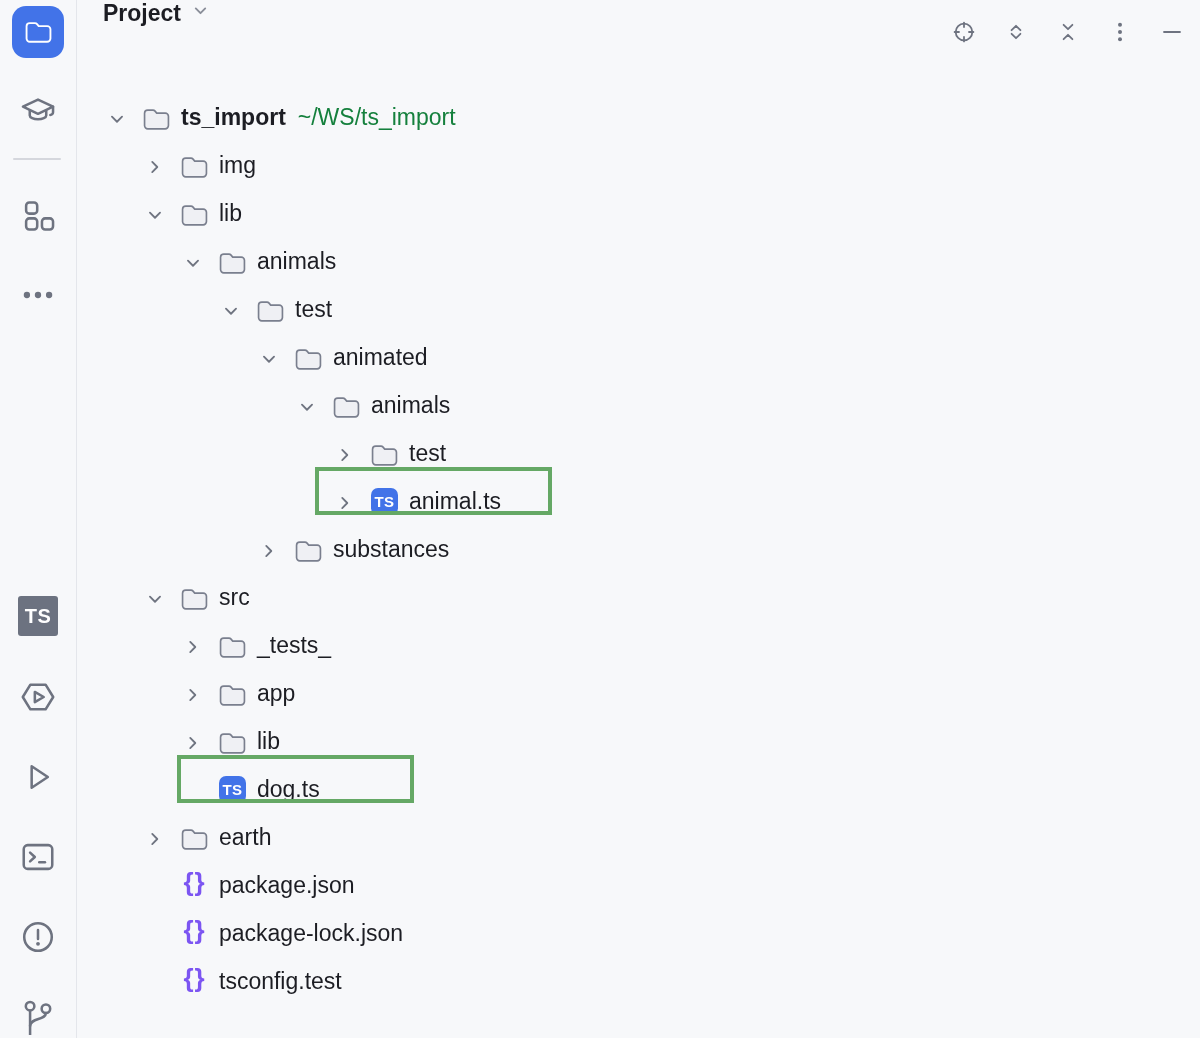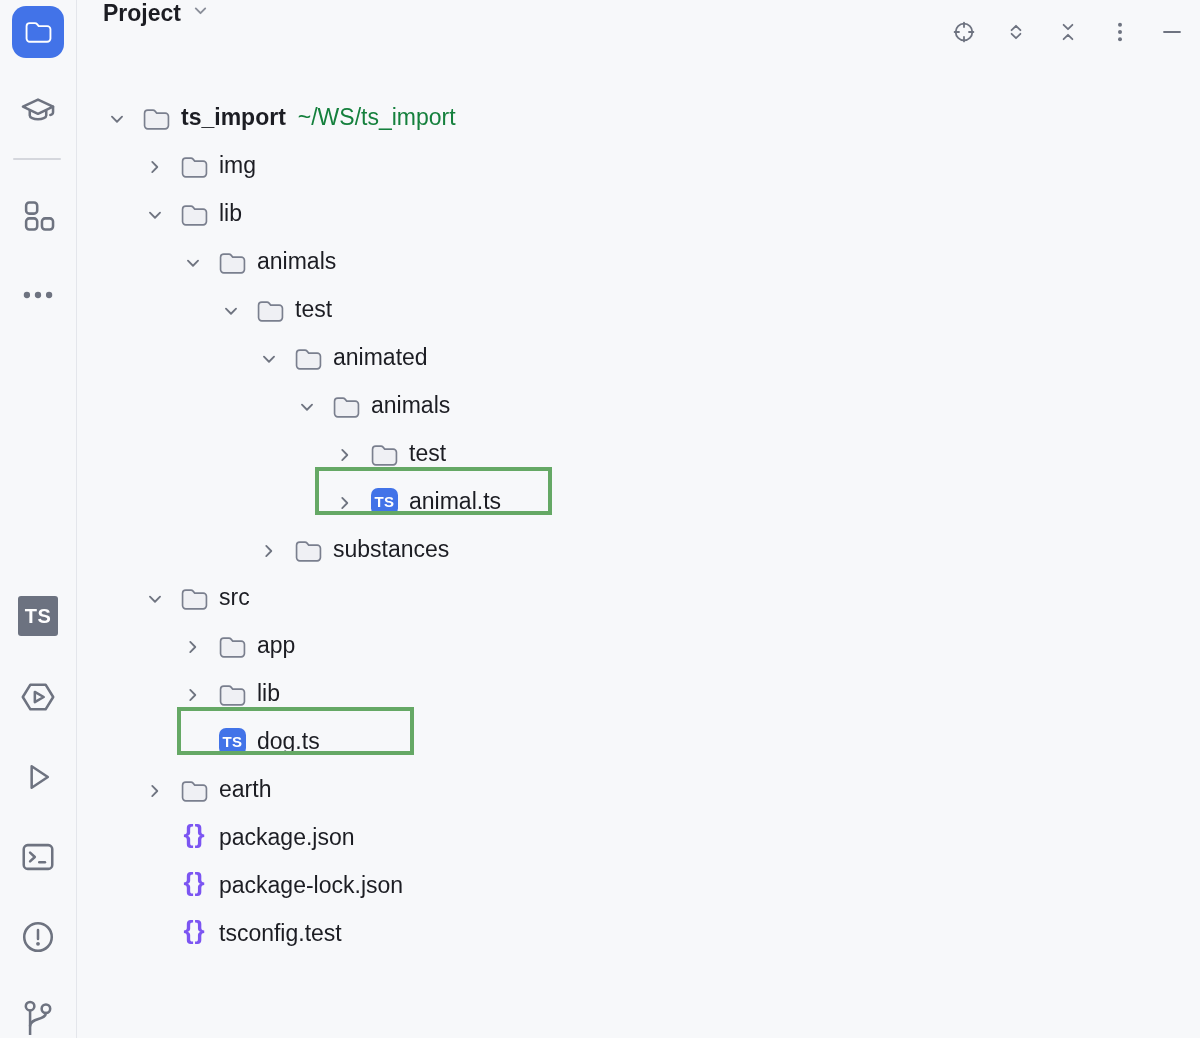--- a/index.html
+++ b/index.html
@@ -387,20 +387,33 @@
           </svg>
         </span>
       <span class="fico">
           <svg viewBox="0 0 26 22">
             <use href="#i-folder"></use>
           </svg>
         </span>
       <span class="lbl">src</span>
     </div>
 
+    <div class="row" style="--lv:2">
+      <span class="chev">
+          <svg viewBox="0 0 24 24">
+            <use href="#c-right"></use>
+          </svg>
+        </span>
+      <span class="fico">
+          <svg viewBox="0 0 26 22">
+            <use href="#i-folder"></use>
+          </svg>
+        </span>
+      <span class="lbl">_tests_</span>
+    </div>
 
     <div class="row" style="--lv:2">
       <span class="chev">
           <svg viewBox="0 0 24 24">
             <use href="#c-right"></use>
           </svg>
         </span>
       <span class="fico">
           <svg viewBox="0 0 26 22">
             <use href="#i-folder"></use>

